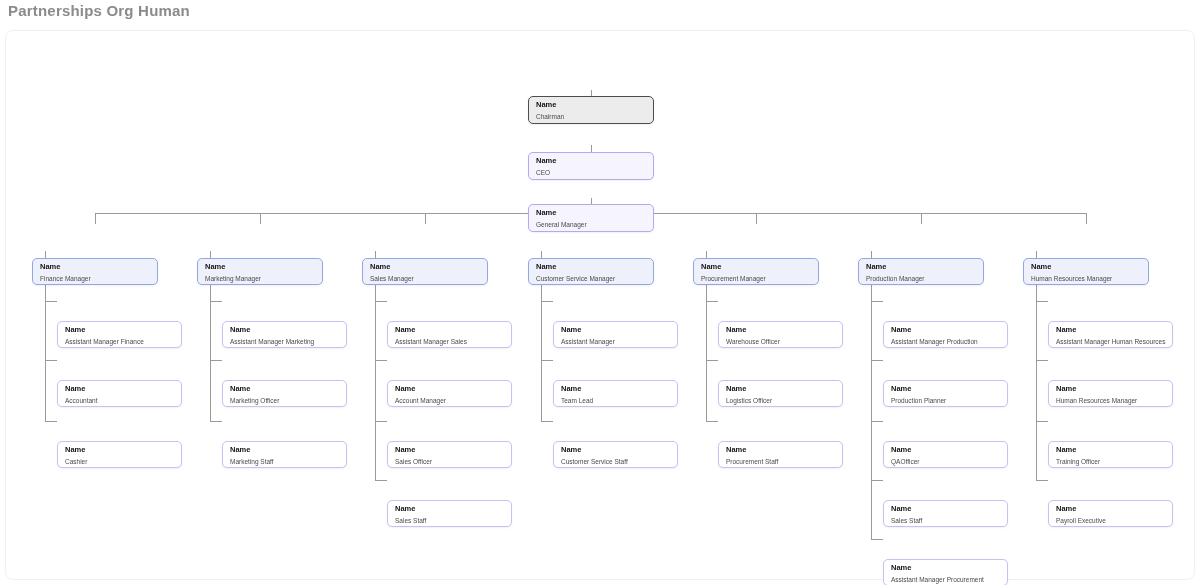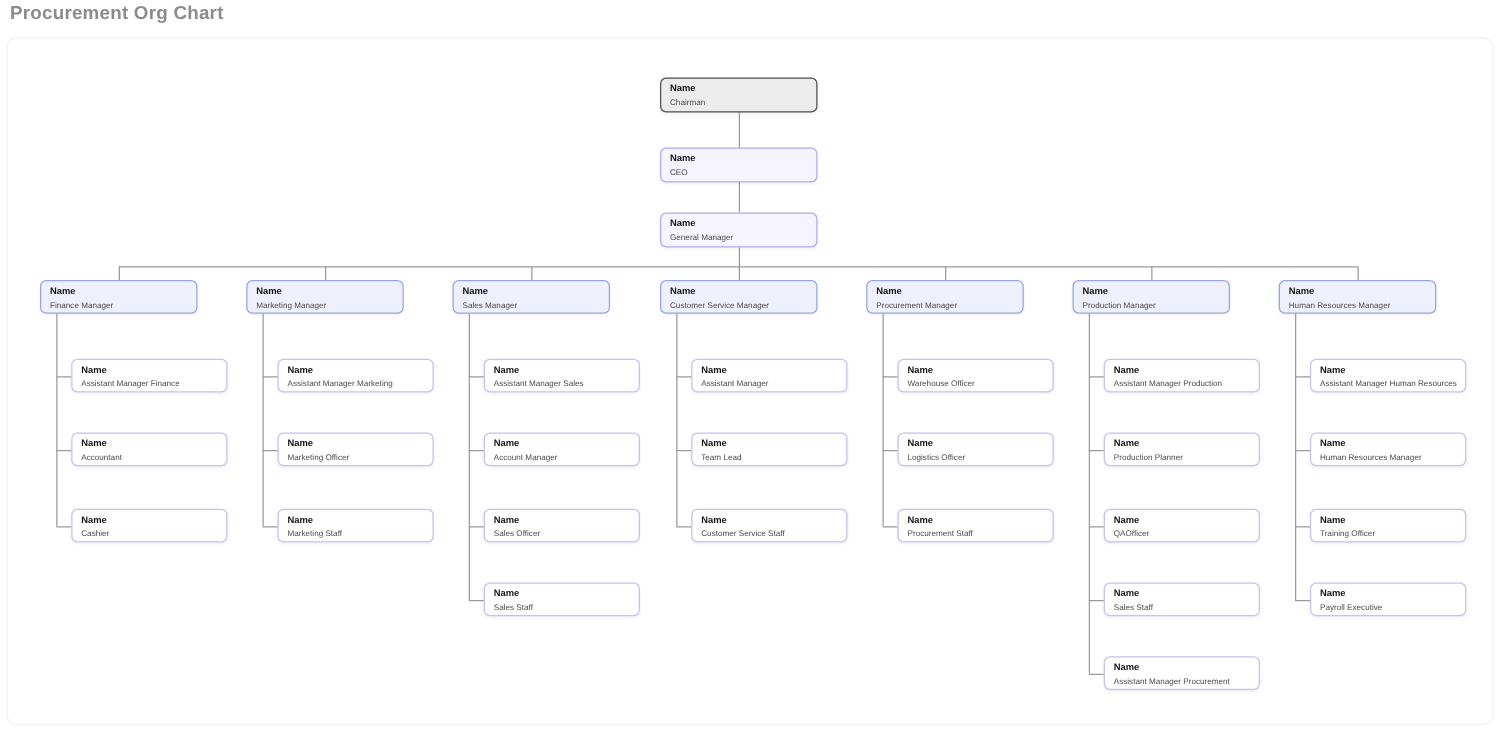--- a/index.html
+++ b/index.html
@@ -31,20 +31,21 @@
     width: 1200px; height: 585px;
   }
   .node {
     position: absolute;
     border-radius: 5px;
     box-sizing: border-box;
     padding: 3px 0 0 7px;
     overflow: hidden;
     box-shadow: 0 1px 2px rgba(120,120,160,0.10);
     z-index: 2;
+    margin-top: 34px;
   }
   .node .node-label {
     display: block;
     font-size: 7.5px;
     font-weight: bold;
     color: #141414;
     line-height: 10px;
     white-space: nowrap;
   }
   .node .node-role {
@@ -57,21 +58,21 @@
   }
   .line {
     position: absolute;
     background: #9a9a9a;
     z-index: 1;
   }
 </style>
 </head>
 <body>
 
-<div class="page-title">Procurement Org Chart</div>
+<div class="page-title">Partnerships Org Human</div>
 
 <div class="chart-panel"></div>
 
 <div id="stage">
     <div class="node" style="left: 528px; top: 62px; width: 126px; height: 28px; background: rgb(236, 236, 236); border: 1px solid rgb(77, 77, 77);">
       <span class="node-label">Name</span>
       <span class="node-role">Chairman</span>
     </div>
     <div class="node" style="left: 528px; top: 118px; width: 126px; height: 28px; background: rgb(246, 244, 254); border: 1px solid rgb(181, 167, 242);">
       <span class="node-label">Name</span>

